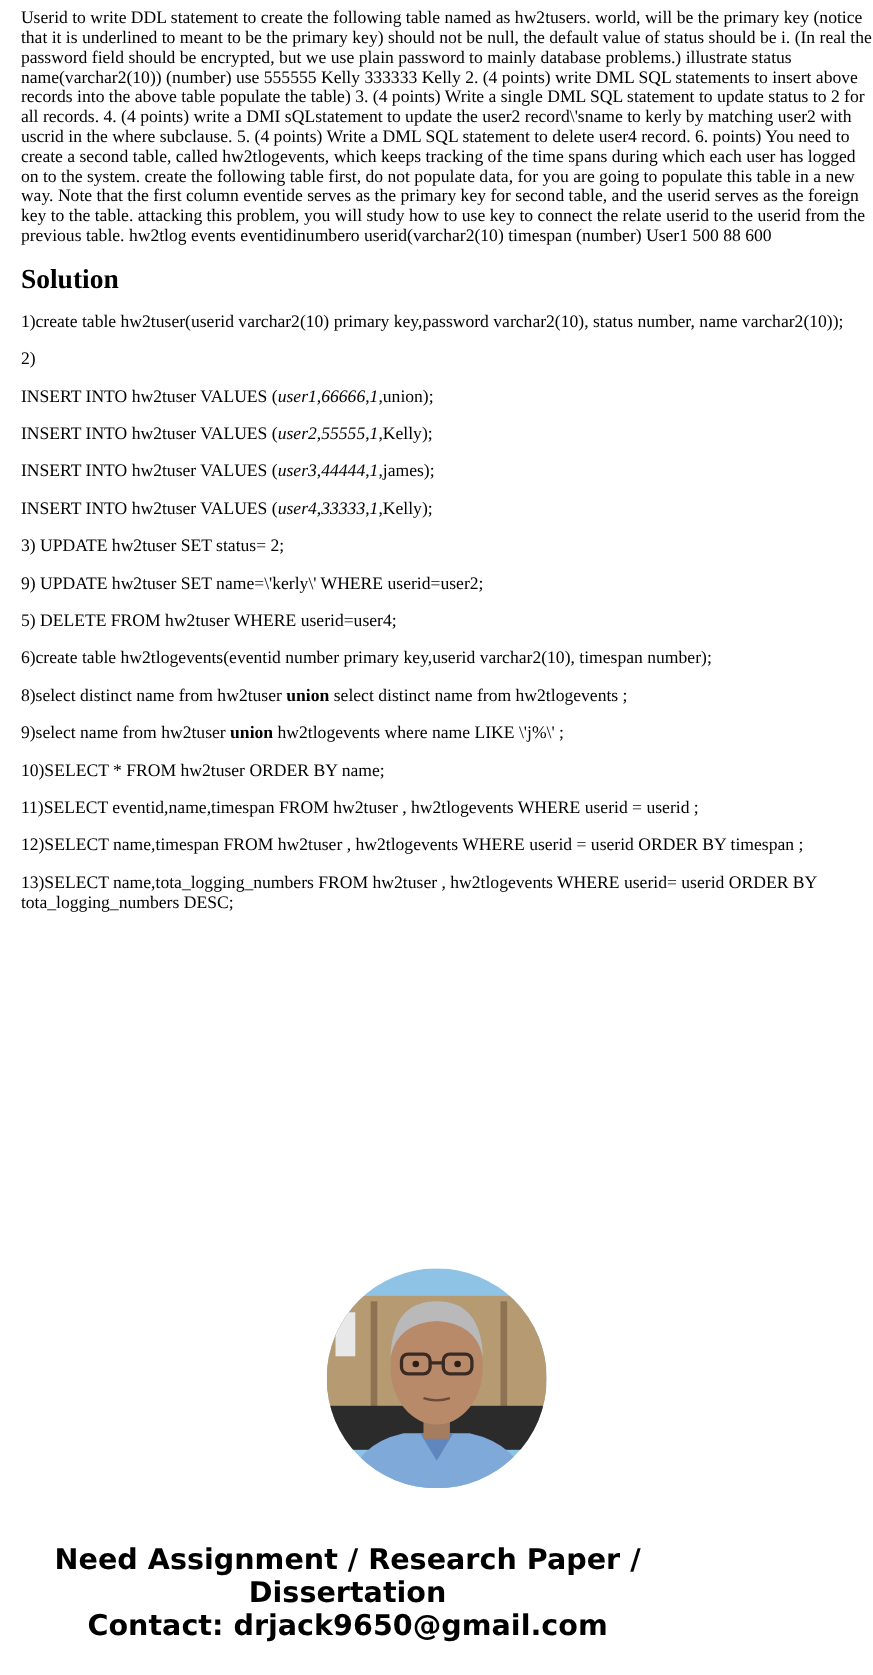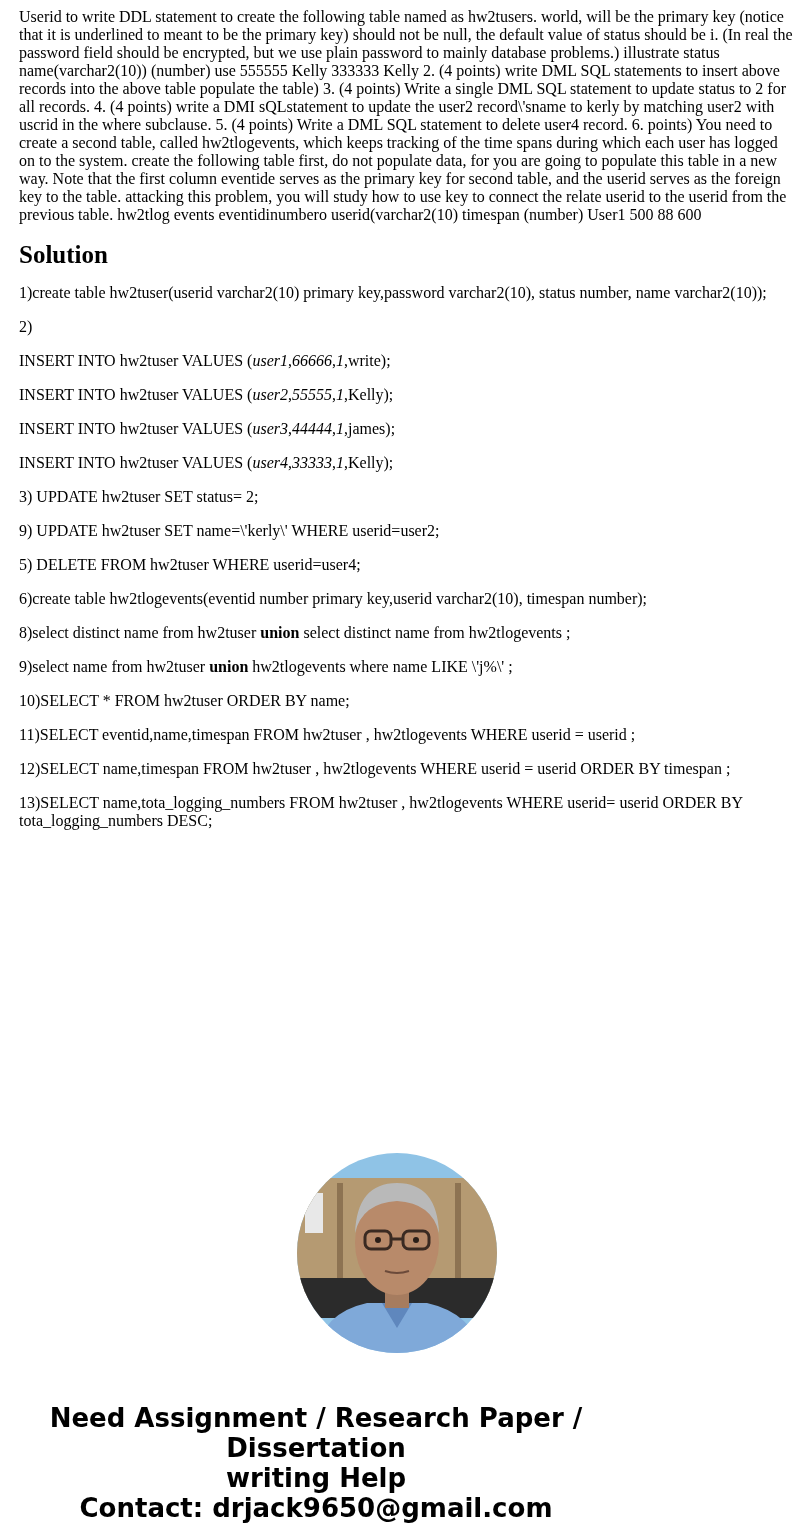--- a/index.html
+++ b/index.html
@@ -66,21 +66,21 @@
 <body>
 
 <div class="content">
   <p class="question">Userid to write DDL statement to create the following table named as hw2tusers. world, will be the primary key (notice that it is underlined to meant to be the primary key) should not be null, the default value of status should be i. (In real the password field should be encrypted, but we use plain password to mainly database problems.) illustrate status name(varchar2(10)) (number) use 555555 Kelly 333333 Kelly 2. (4 points) write DML SQL statements to insert above records into the above table populate the table) 3. (4 points) Write a single DML SQL statement to update status to 2 for all records. 4. (4 points) write a DMI sQLstatement to update the user2 record\'sname to kerly by matching user2 with uscrid in the where subclause. 5. (4 points) Write a DML SQL statement to delete user4 record. 6. points) You need to create a second table, called hw2tlogevents, which keeps tracking of the time spans during which each user has logged on to the system. create the following table first, do not populate data, for you are going to populate this table in a new way. Note that the first column eventide serves as the primary key for second table, and the userid serves as the foreign key to the table. attacking this problem, you will study how to use key to connect the relate userid to the userid from the previous table. hw2tlog events eventidinumbero userid(varchar2(10) timespan (number) User1 500 88 600</p>
 
   <h3 class="sol-heading">Solution</h3>
 
   <p class="line">1)create table hw2tuser(userid varchar2(10) primary key,password varchar2(10), status number, name varchar2(10));</p>
   <p class="line">2)</p>
 
-  <p class="line"><span>INSERT INTO hw2tuser VALUES (</span><i>user1</i><span>,</span><i>66666</i><span>,</span><i>1</i><span>,write);</span></p>
+  <p class="line"><span>INSERT INTO hw2tuser VALUES (</span><i>user1</i><span>,</span><i>66666</i><span>,</span><i>1</i><span>,union);</span></p>
 
   <p class="line"><span>INSERT INTO hw2tuser VALUES (</span><i>user2</i><span>,</span><i>55555</i><span>,</span><i>1</i><span>,Kelly);</span></p>
 
   <p class="line"><span>INSERT INTO hw2tuser VALUES (</span><i>user3</i><span>,</span><i>44444</i><span>,</span><i>1</i><span>,james);</span></p>
 
   <p class="line"><span>INSERT INTO hw2tuser VALUES (</span><i>user4</i><span>,</span><i>33333</i><span>,</span><i>1</i><span>,Kelly);</span></p>
 
   <p class="line">3) UPDATE hw2tuser SET status= 2;</p>
   <p class="line">9) UPDATE hw2tuser SET name=\'kerly\' WHERE userid=user2;</p>
   <p class="line">5) DELETE FROM hw2tuser WHERE userid=user4;</p>
@@ -113,15 +113,14 @@
     <rect x="106" y="78" width="26" height="18" rx="6" fill="none" stroke="#3a2a22" stroke-width="3"></rect>
     <line x1="94" y1="86" x2="106" y2="86" stroke="#3a2a22" stroke-width="3"></line>
     <circle cx="81" cy="87" r="3" fill="#2a1e18"></circle>
     <circle cx="119" cy="87" r="3" fill="#2a1e18"></circle>
     <path d="M88 118 Q100 122 112 118" stroke="#6b4a3a" stroke-width="2" fill="none"></path>
   </svg>
 </div>
 
 <div class="promo">
   <div>Need Assignment / Research Paper / Dissertation</div>
-  <div>writing Help</div>
   <div>Contact: drjack9650@gmail.com</div>
 </div>
 
 </body></html>

